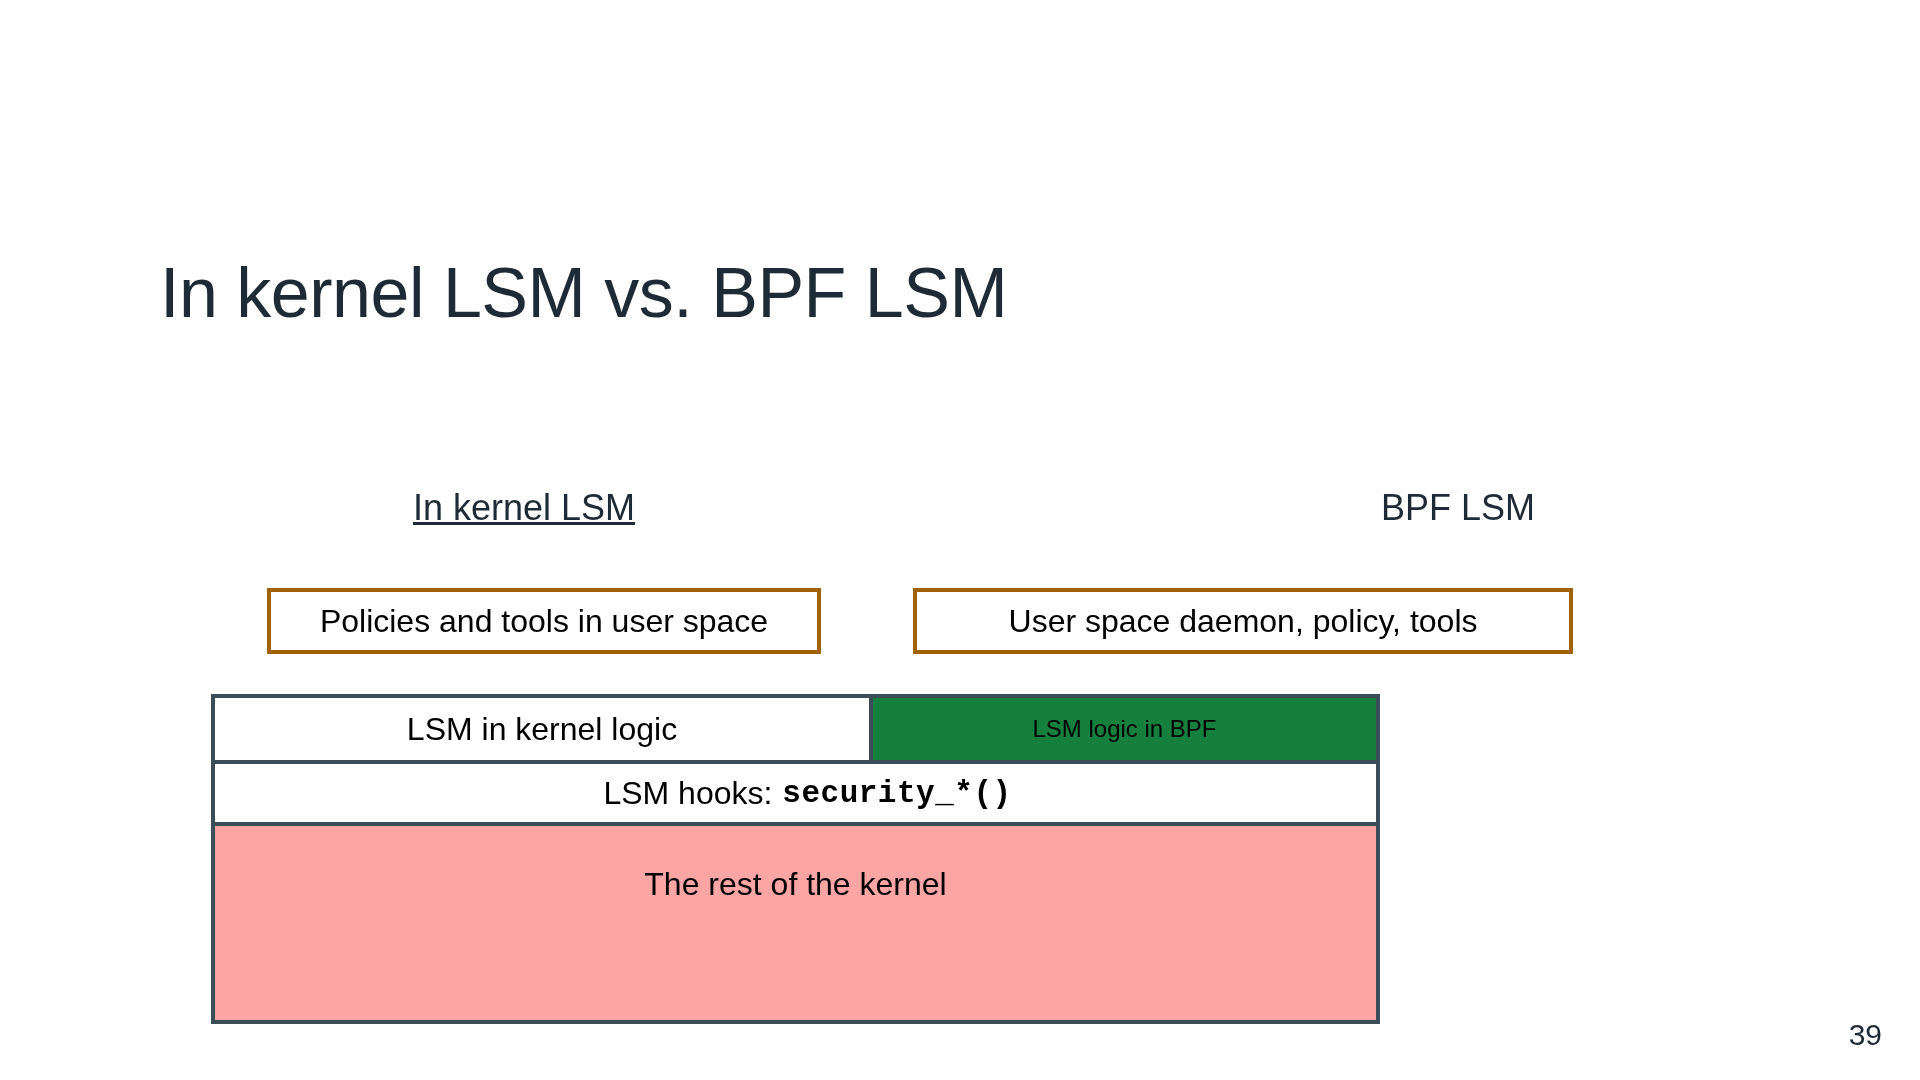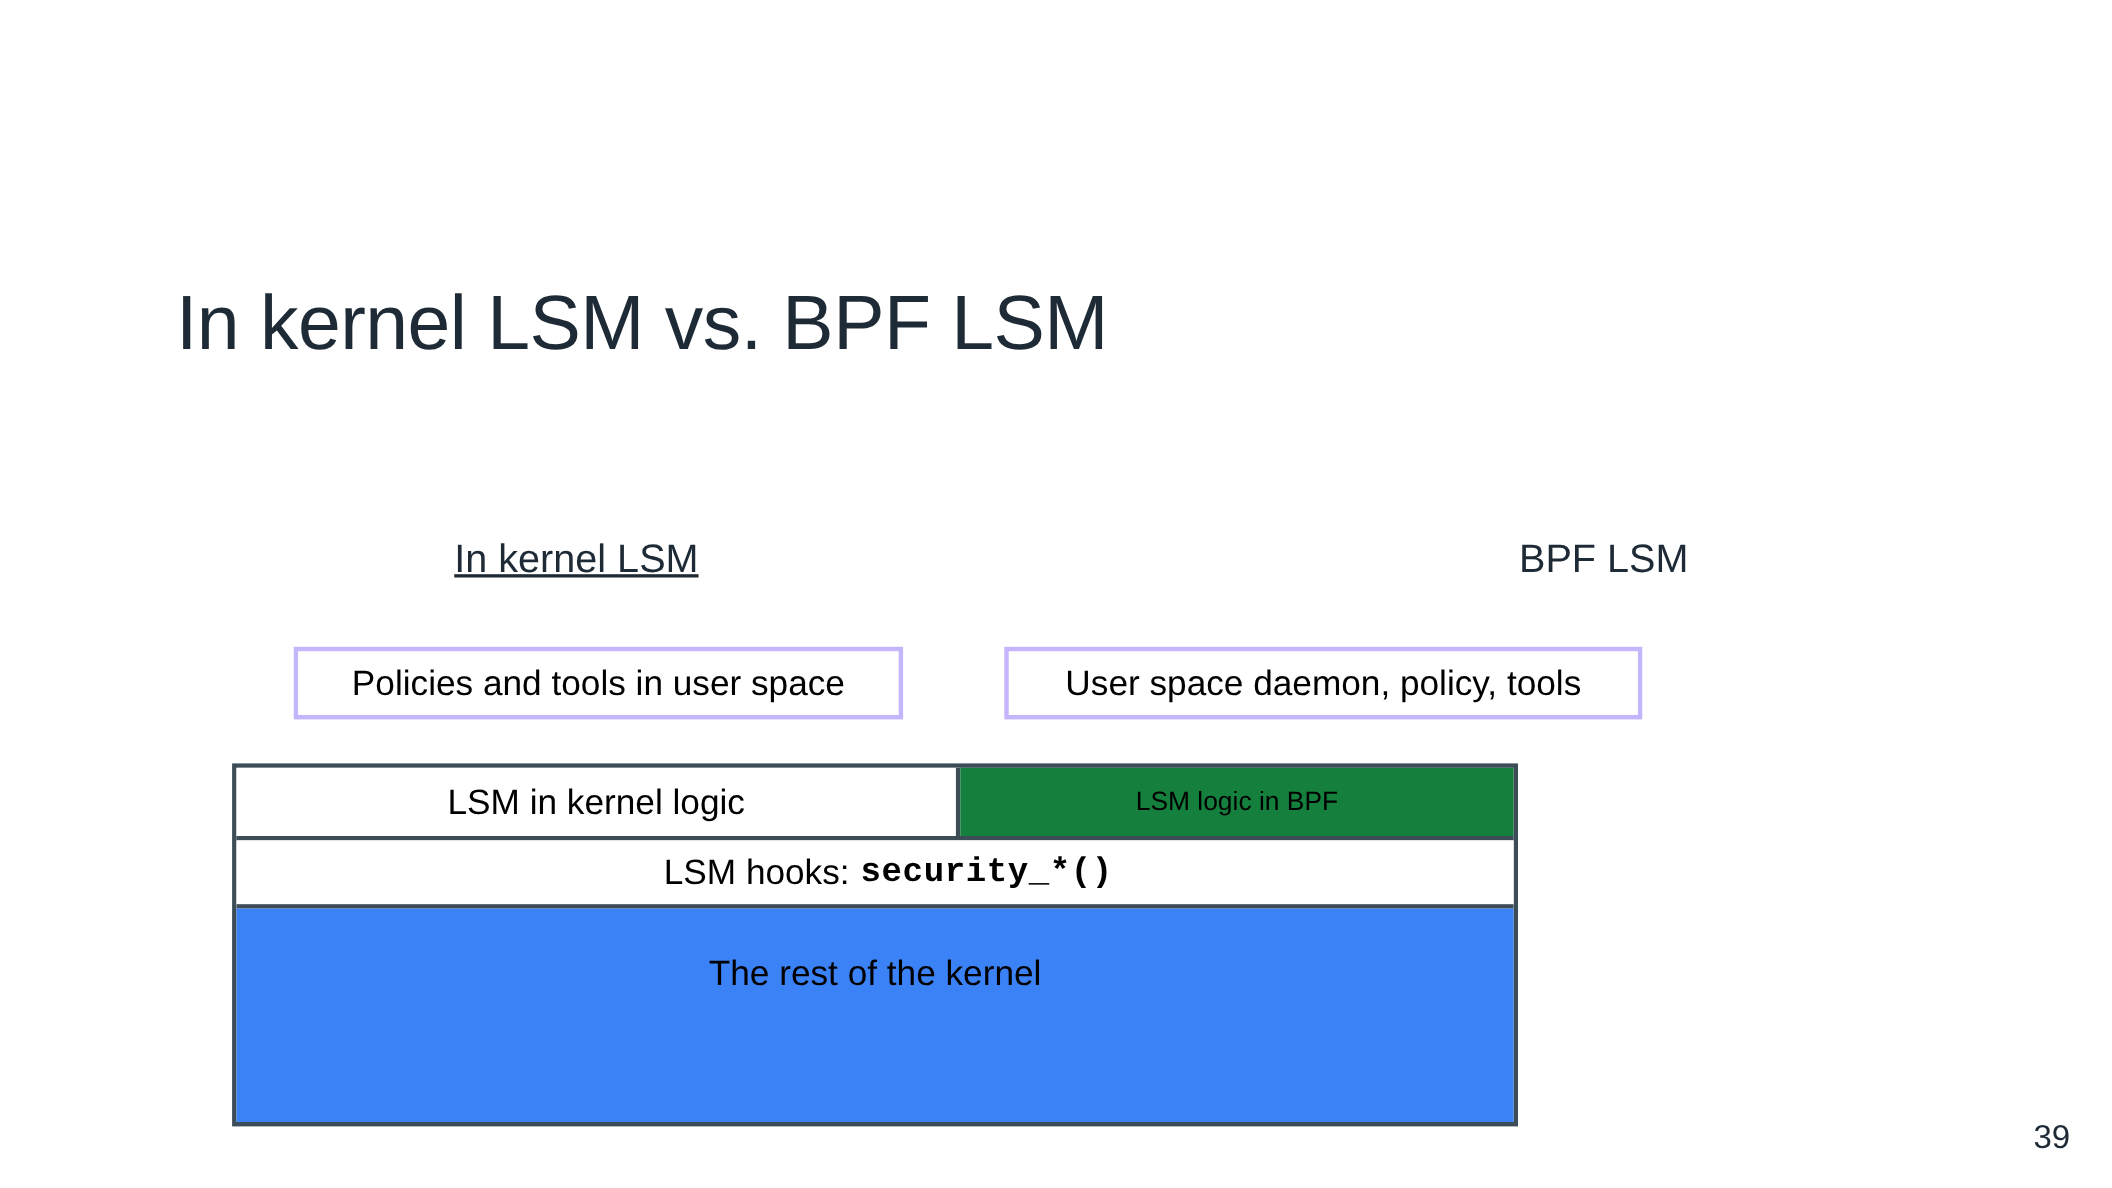--- a/index.html
+++ b/index.html
@@ -41,31 +41,31 @@
   }
   #column-header-left  { left: 214px; width: 620px; text-decoration: underline; }
   #column-header-right { left: 915px; width: 620px; text-align: right; }
 
   
   .userspace-box {
     position: absolute;
     top: 588px;
     height: 66px;
     box-sizing: border-box;
-    border: 4px solid #c4b5fd;
+    border: 4px solid #a16207;
     background: #ffffff;
     display: flex;
     align-items: center;
     justify-content: center;
     font-size: 32px;
     color: #000000;
     white-space: nowrap;
   }
   #userspace-box-left  { left: 267px; width: 554px; }
-  #userspace-box-right { left: 913px; width: 580px; }
+  #userspace-box-right { left: 913px; width: 660px; }
 
   
   #kernel-stack {
     position: absolute;
     left: 211px;
     top: 694px;
     width: 1169px;
     box-sizing: border-box;
     border: 4px solid #3d4d58;
     background: #ffffff;
@@ -119,21 +119,21 @@
     font-family: "Liberation Mono", "DejaVu Sans Mono", monospace;
     font-weight: bold;
     font-size: 31px;
     margin-left: 10px;
     letter-spacing: 0.5px;
   }
 
   #rest-of-kernel-row {
     height: 194px;
     box-sizing: border-box;
-    background: #3b82f6;
+    background: #fca5a5;
     position: relative;
     padding-left: 32px;
   }
   #rest-of-kernel-label {
     position: absolute;
     top: 40px;
     left: 0;
     width: 100%;
     text-align: center;
     font-size: 32px;

